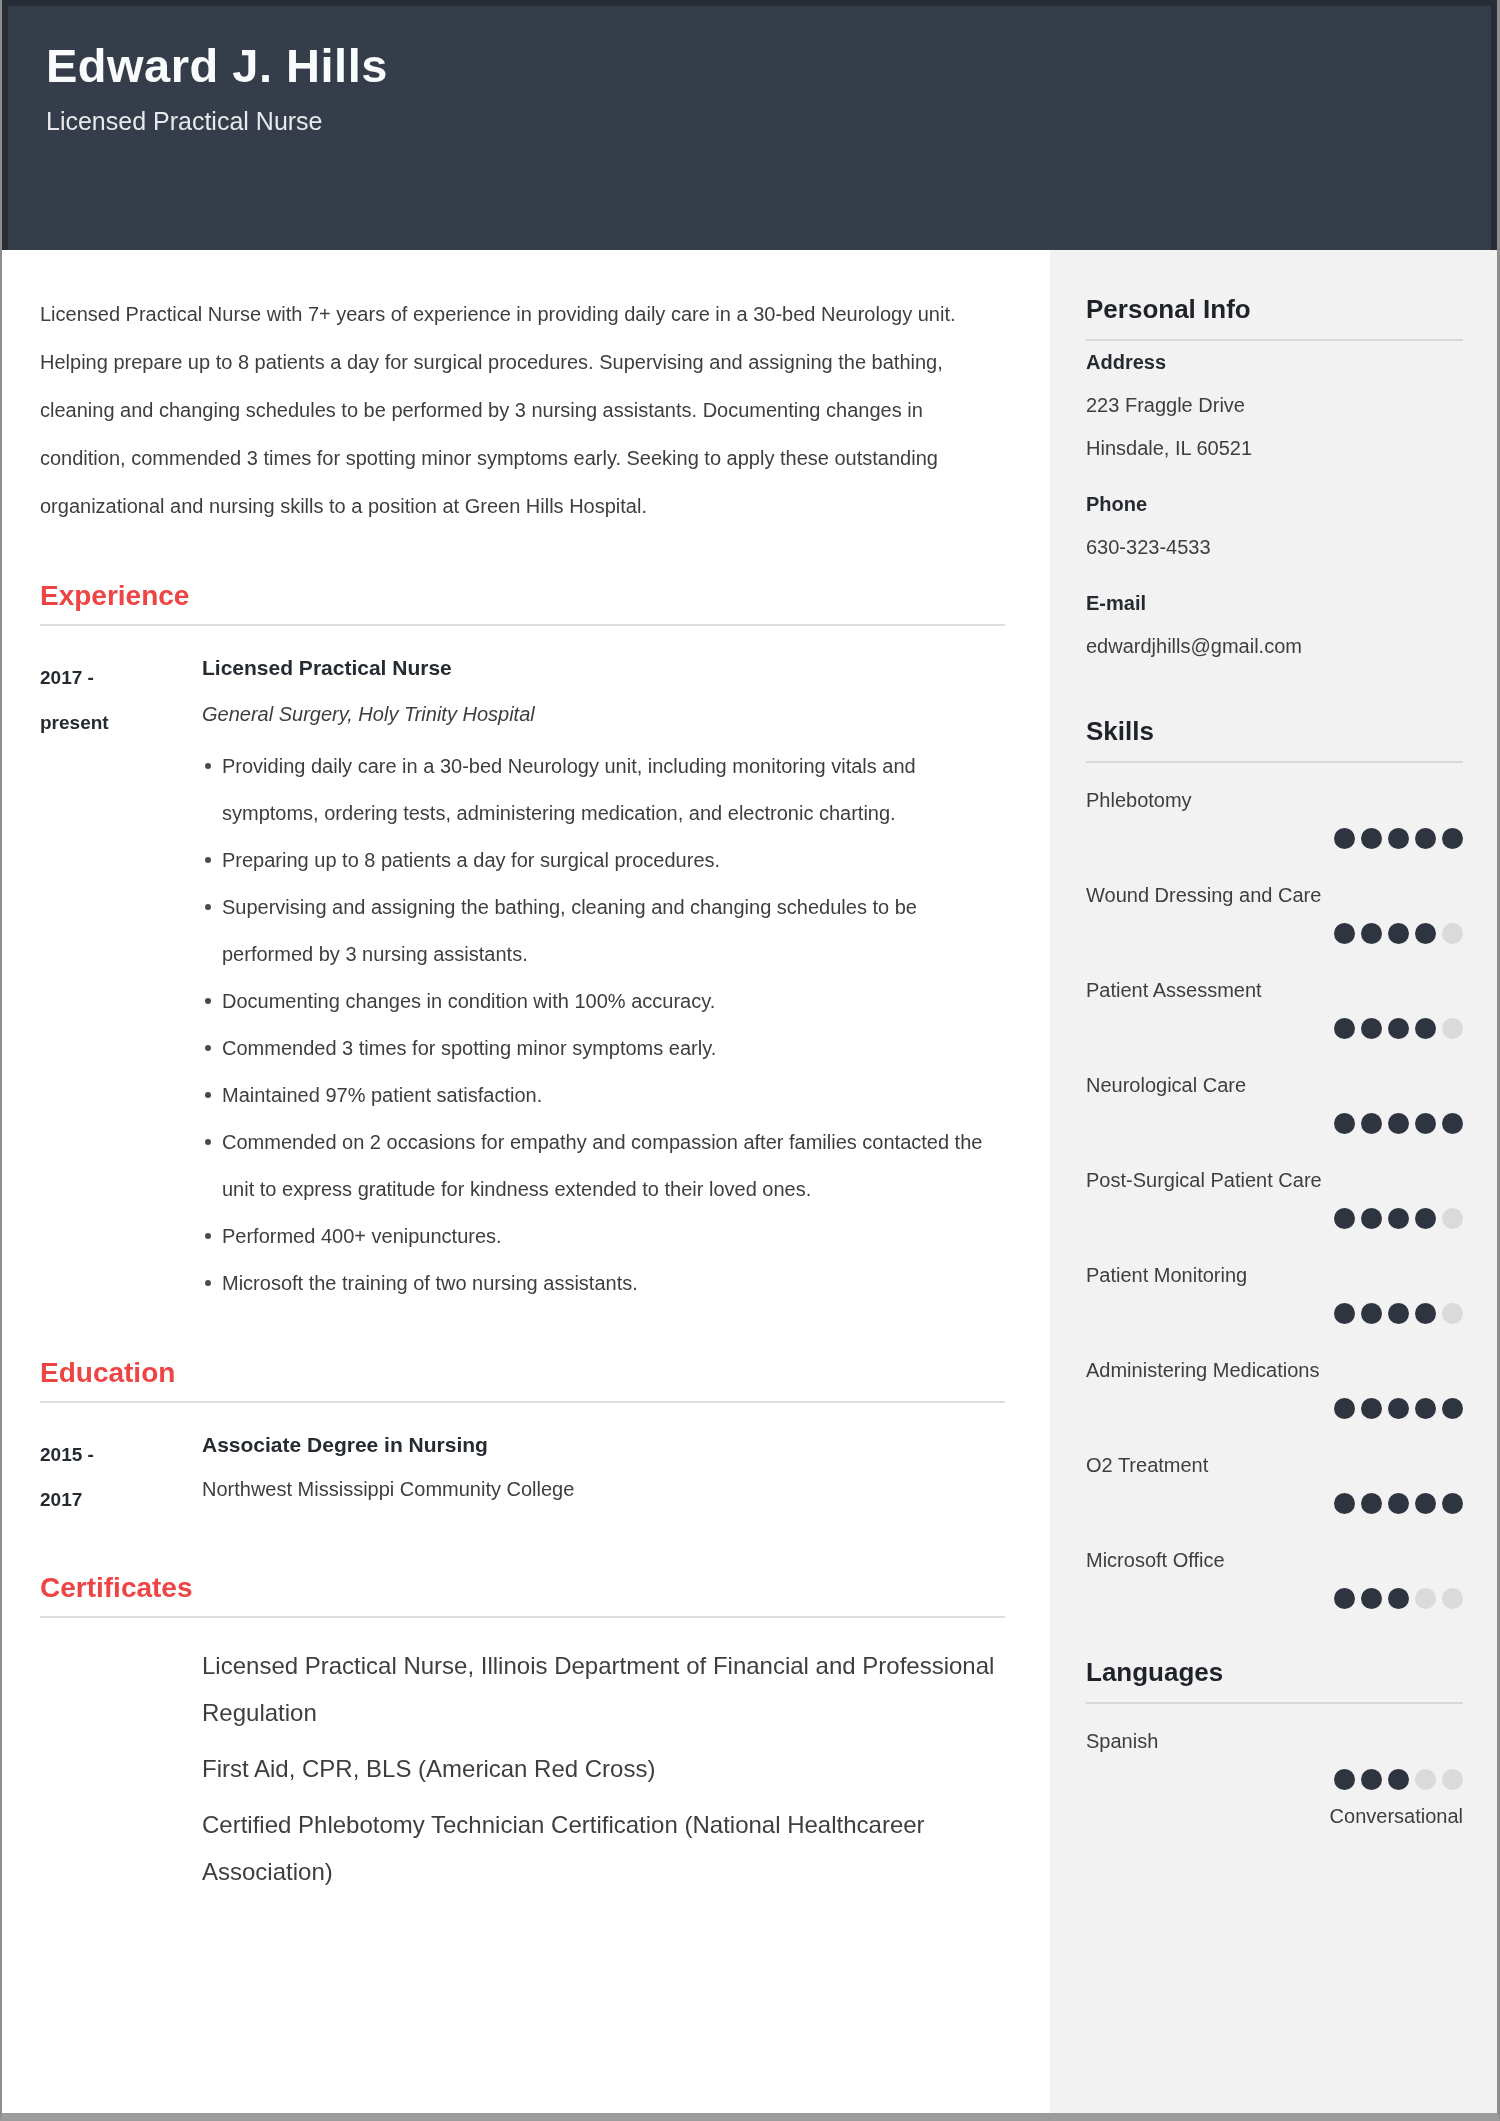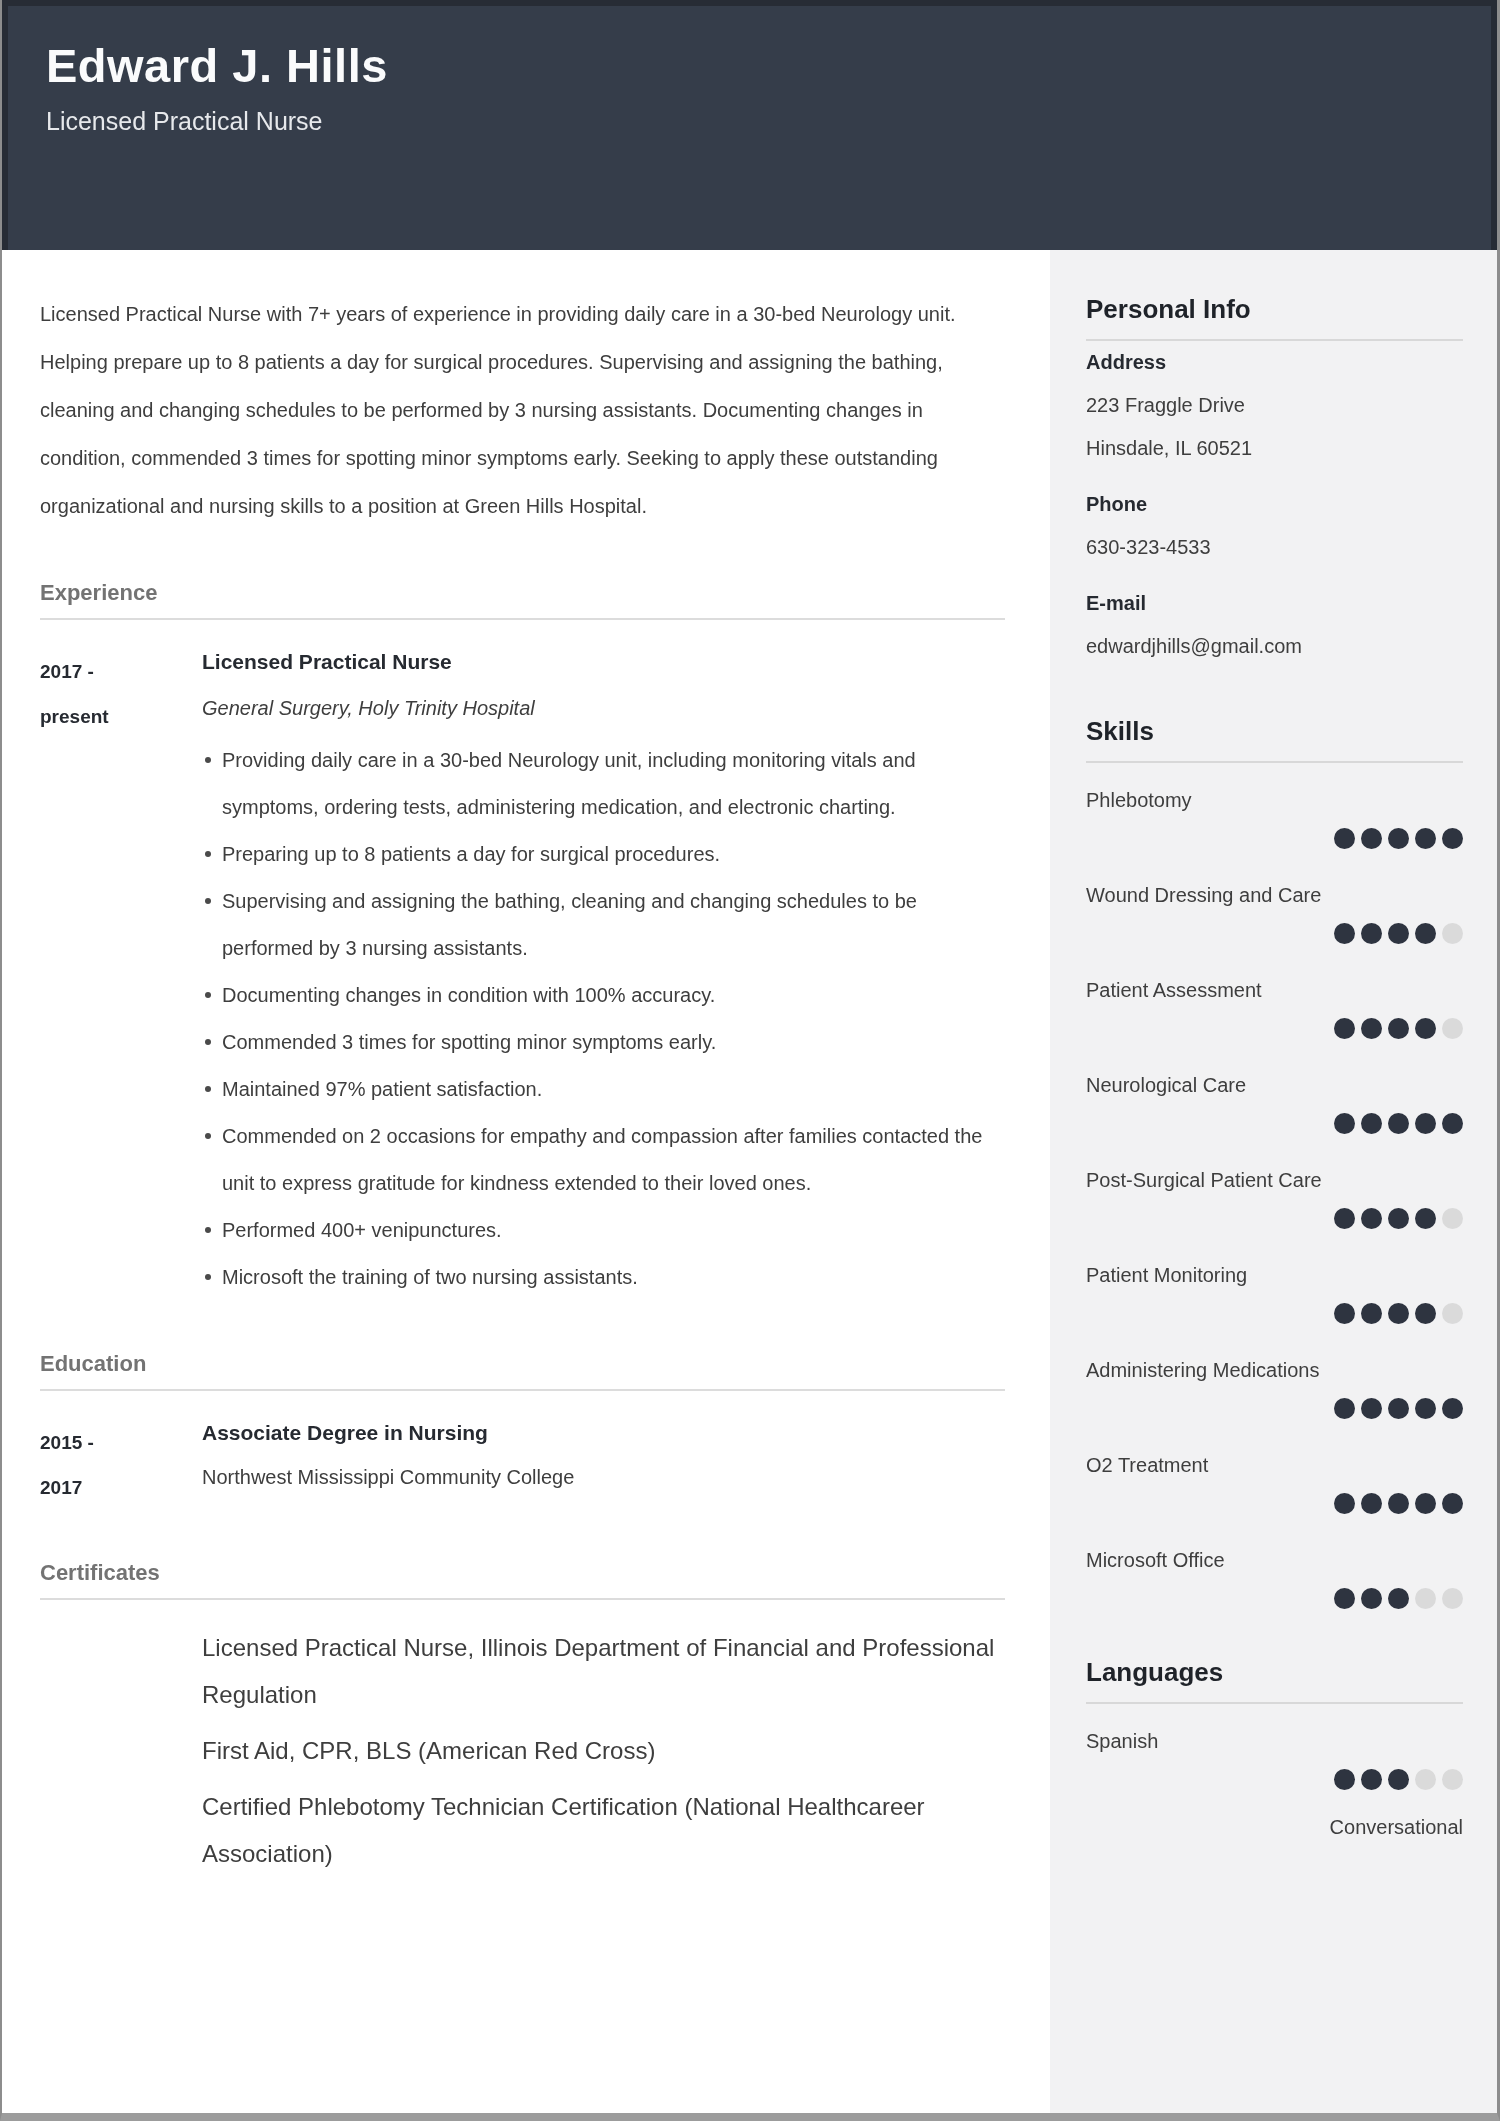--- a/index.html
+++ b/index.html
@@ -11,21 +11,21 @@
   .header{height:250px;background:#353d4a;border:6px solid #272c35;border-bottom:none;padding:34px 40px 0 38px;}
   .header h1{margin:0;font-size:47px;line-height:52px;font-weight:bold;color:#fafbfc;letter-spacing:0.5px;}
   .header .subtitle{margin-top:15px;font-size:25px;color:#e7e9ec;font-weight:400;}
   
   .content{display:flex;align-items:stretch;height:1922px;}
   .main{flex:1 1 auto;padding:40px 45px 0 38px;}
   .sidebar{flex:0 0 447px;background:#f2f2f3;padding:44px 34px 0 36px;}
   
   .summary{font-size:20px;line-height:48px;color:#3e3e3e;margin:0;}
   .section{margin-top:50px;}
-  .section h2{margin:0;font-size:22px;font-weight:bold;color:#737373;}
+  .section h2{margin:0;font-size:28px;font-weight:bold;color:#ef4444;}
   .rule{height:2px;background:#dcdcdc;margin-top:12px;}
   .entry{display:flex;margin-top:27px;}
   .entry .dates{flex:0 0 162px;font-size:19px;font-weight:bold;color:#262a31;line-height:45px;padding-top:2px;}
   .entry .desc{flex:1 1 auto;}
   .role{font-size:21px;font-weight:bold;color:#262a31;line-height:30px;}
   .company{font-size:20px;font-style:italic;color:#3e3e3e;margin-top:16px;line-height:30px;}
   ul.bullets{margin:14px 0 0 0;padding:0;list-style:none;}
   ul.bullets li{position:relative;padding-left:20px;font-size:20px;line-height:47px;color:#3e3e3e;}
   ul.bullets li::before{content:"";position:absolute;left:3px;top:20px;width:6px;height:6px;border-radius:50%;background:#4a4a4a;}
   .degree{font-size:21px;font-weight:bold;color:#262a31;line-height:30px;}
@@ -38,21 +38,21 @@
   .side-section{margin-bottom:48px;}
   .pi-group{margin-bottom:13px;}
   .pi-group:first-of-type{margin-top:18px;}
   .pi-label{font-size:20px;font-weight:bold;color:#262a31;line-height:43px;}
   .pi-value{font-size:20px;color:#3e3e3e;line-height:43px;}
   .skill{margin-bottom:33px;}
   .skill:first-of-type{margin-top:24px;}
   .skill-name{font-size:20px;color:#3e3e3e;line-height:26px;margin-bottom:15px;}
   .dots{display:flex;gap:6px;justify-content:flex-end;}
   .dot{width:21px;height:21px;border-radius:50%;}
-  .proficiency{font-size:20px;color:#3e3e3e;text-align:right;margin-top:24px;line-height:26px;}
+  .proficiency{font-size:20px;color:#3e3e3e;text-align:right;margin-top:13px;line-height:26px;}
 </style>
 </head>
 <body>
 
 <div class="page">
 
   <div class="header" style="background: rgb(53, 61, 74); border-color: rgb(39, 44, 53);">
     <h1>Edward J. Hills</h1>
     <div class="subtitle">Licensed Practical Nurse</div>
   </div>

